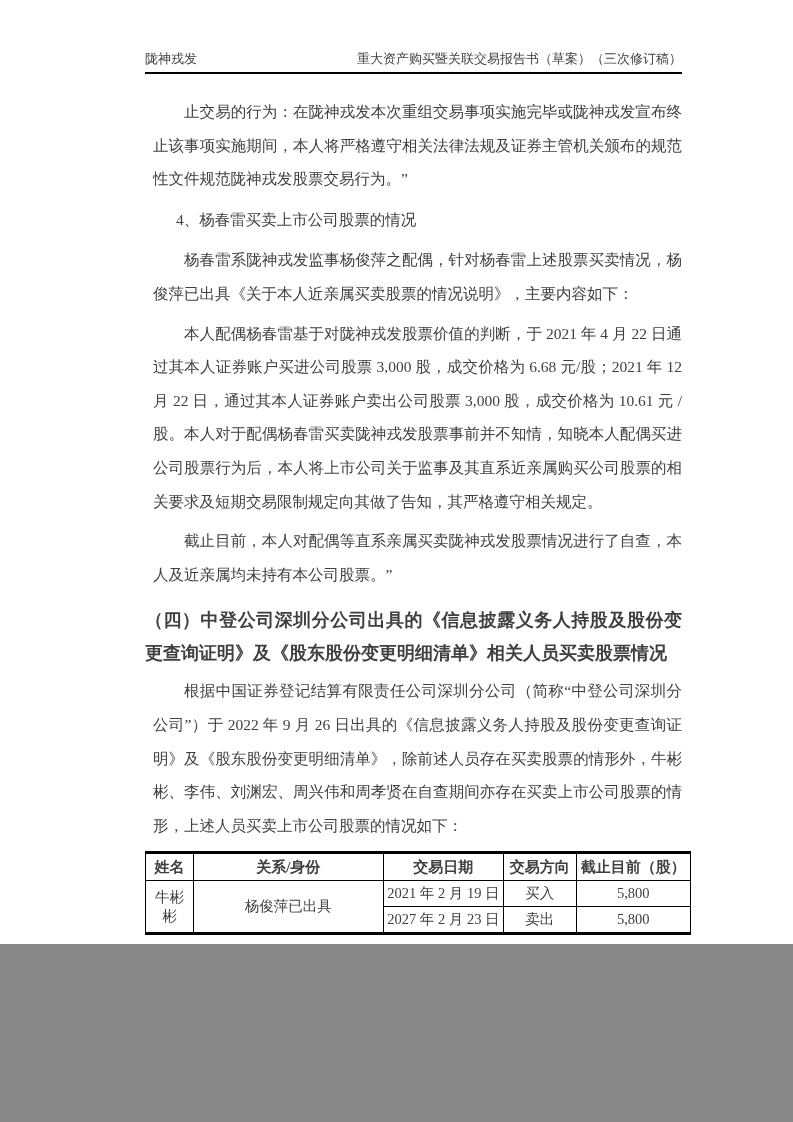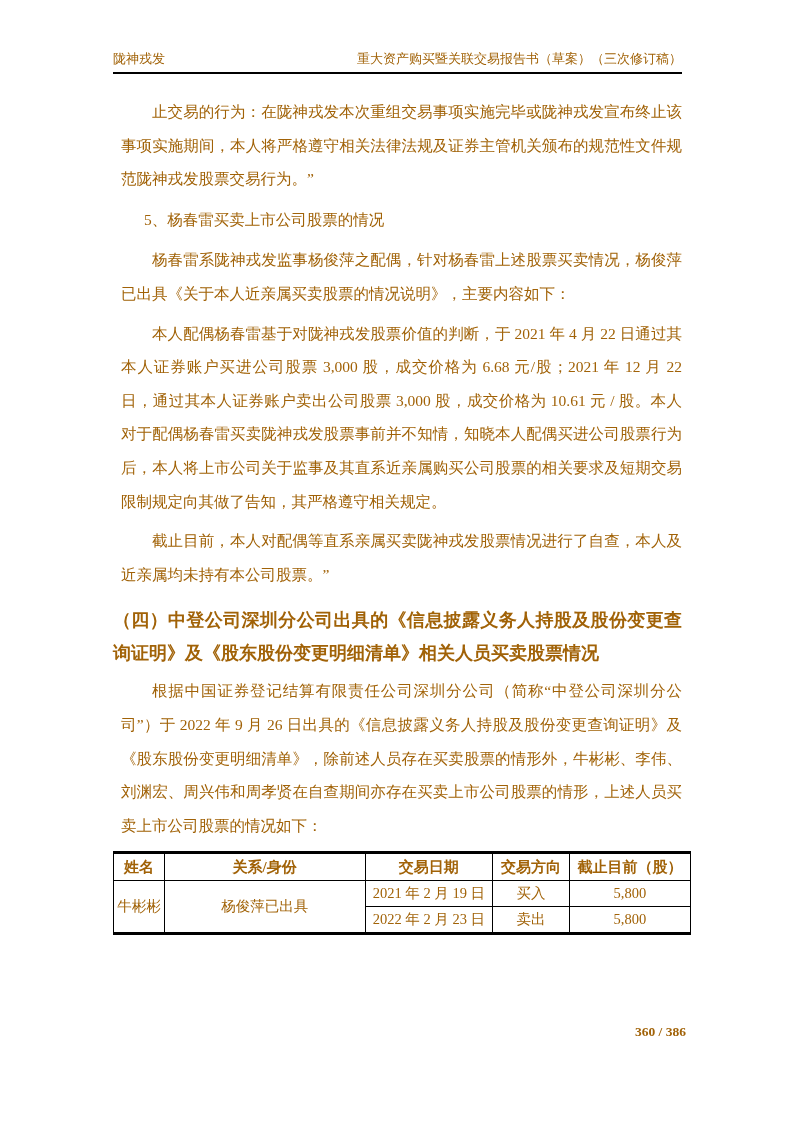--- a/index.html
+++ b/index.html
@@ -1,25 +1,26 @@
 <!DOCTYPE html>
 <html lang="zh"><head>
 <meta charset="utf-8">
 <style>
   * { margin: 0; padding: 0; box-sizing: border-box; }
   html, body { background: #888; }
   .page {
     position: relative;
     width: 793px;
-    height: 1122px;
+    height: 944px;
     margin: 0 auto;
     background: #ffffff;
-    color: #a16207;
+    color: #404040;
     font-family: "Liberation Serif", "DejaVu Serif", serif;
     overflow: hidden;
+    padding-left: 32px;
   }
   .content {
     padding: 50px 111px 0 113px;
   }
   .doc-header {
     display: flex;
     justify-content: space-between;
     align-items: flex-end;
     font-size: 13px;
     border-bottom: 2px solid #000;
@@ -87,21 +88,21 @@
 <div class="page">
   <div class="content">
 
     <div class="doc-header">
       <span class="hdr-left">陇神戎发</span>
       <span class="hdr-right">重大资产购买暨关联交易报告书（草案）（三次修订稿）</span>
     </div>
 
     <p class="body-text">止交易的行为：在陇神戎发本次重组交易事项实施完毕或陇神戎发宣布终止该事项实施期间，本人将严格遵守相关法律法规及证券主管机关颁布的规范性文件规范陇神戎发股票交易行为。”</p>
 
-    <p class="sub-heading">5、杨春雷买卖上市公司股票的情况</p>
+    <p class="sub-heading">4、杨春雷买卖上市公司股票的情况</p>
 
     <p class="body-text">杨春雷系陇神戎发监事杨俊萍之配偶，针对杨春雷上述股票买卖情况，杨俊萍已出具《关于本人近亲属买卖股票的情况说明》，主要内容如下：</p>
 
 
     <p class="body-text">本人配偶杨春雷基于对陇神戎发股票价值的判断，于 2021 年 4 月 22 日通过其本人证券账户买进公司股票 3,000 股，成交价格为 6.68 元/股；2021 年 12 月 22 日，通过其本人证券账户卖出公司股票 3,000 股，成交价格为 10.61 元 / 股。本人对于配偶杨春雷买卖陇神戎发股票事前并不知情，知晓本人配偶买进公司股票行为后，本人将上市公司关于监事及其直系近亲属购买公司股票的相关要求及短期交易限制规定向其做了告知，其严格遵守相关规定。</p>
 
     <p class="body-text">截止目前，本人对配偶等直系亲属买卖陇神戎发股票情况进行了自查，本人及近亲属均未持有本公司股票。”</p>
 
     <h2 class="section-heading">（四）中登公司深圳分公司出具的《信息披露义务人持股及股份变更查询证明》及《股东股份变更明细清单》相关人员买卖股票情况</h2>
 
@@ -126,21 +127,21 @@
       </thead>
       <tbody>
         <tr>
           <td rowspan="2">牛彬彬</td>
           <td rowspan="2">杨俊萍已出具</td>
           <td>2021 年 2 月 19 日</td>
           <td>买入</td>
           <td>5,800</td>
         </tr>
         <tr>
-          <td>2022 年 2 月 23 日</td>
+          <td>2027 年 2 月 23 日</td>
           <td>卖出</td>
           <td>5,800</td>
         </tr>
       </tbody>
     </table>
 
   </div>
 
   <div class="page-footer">360 / 386</div>
 </div>

